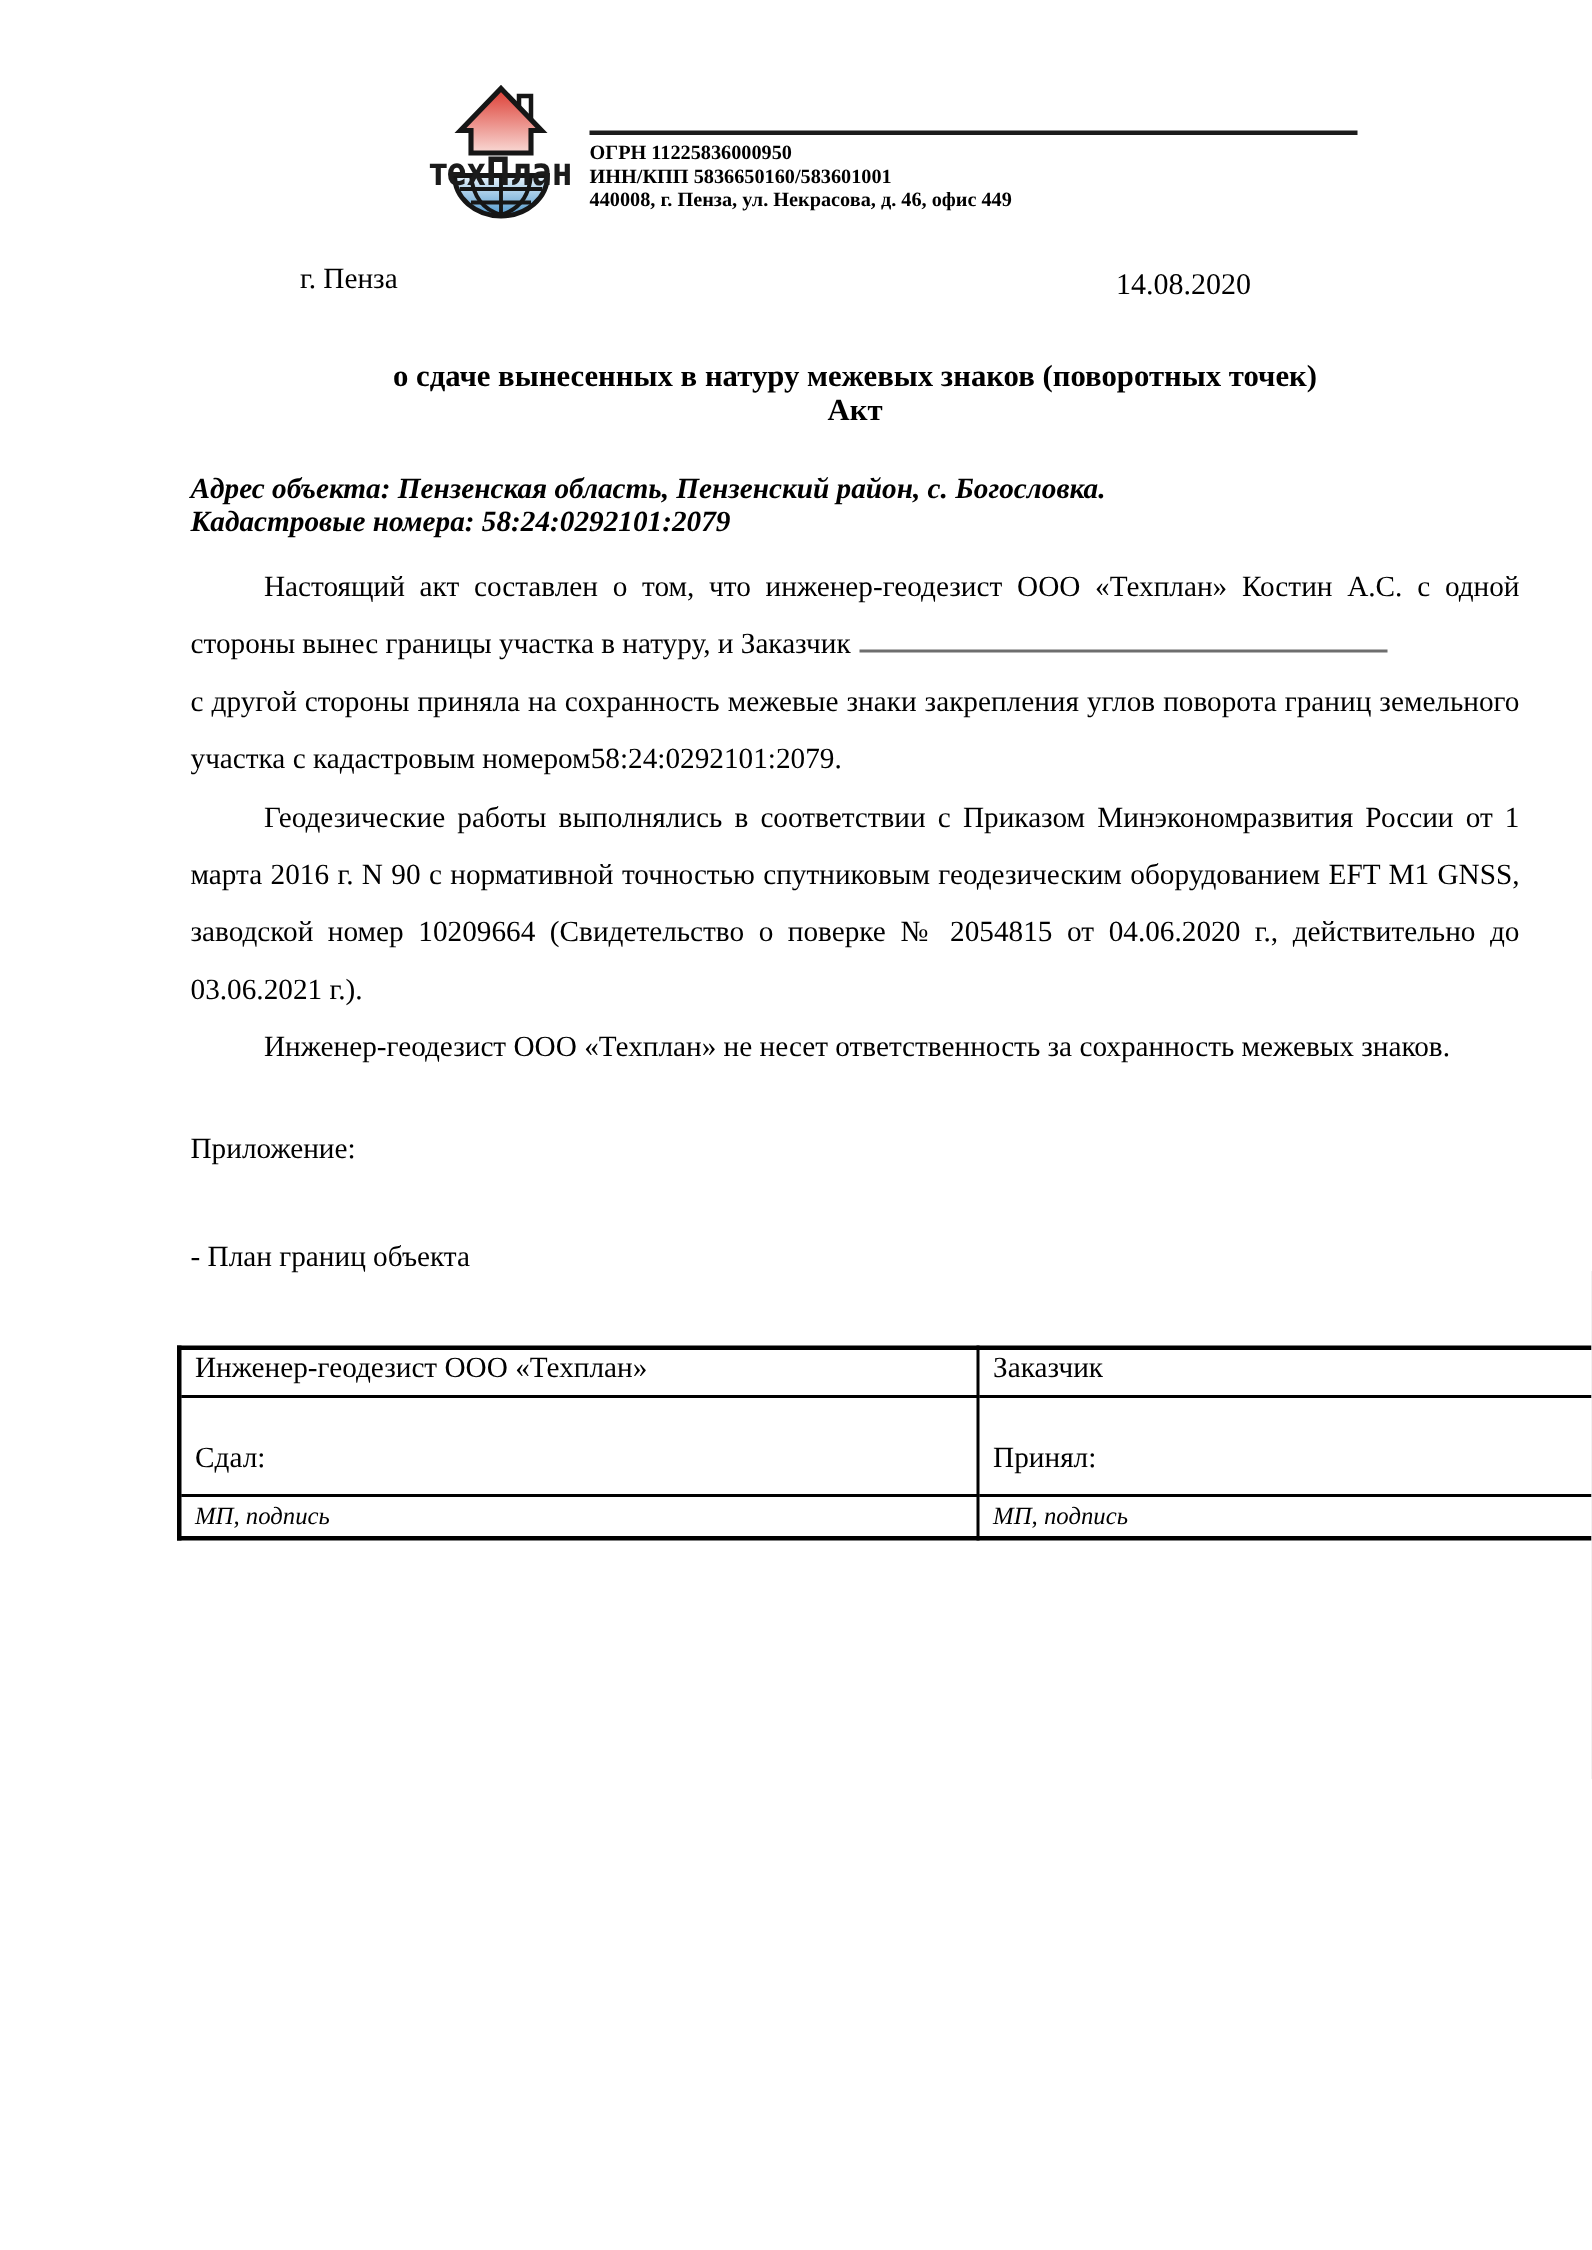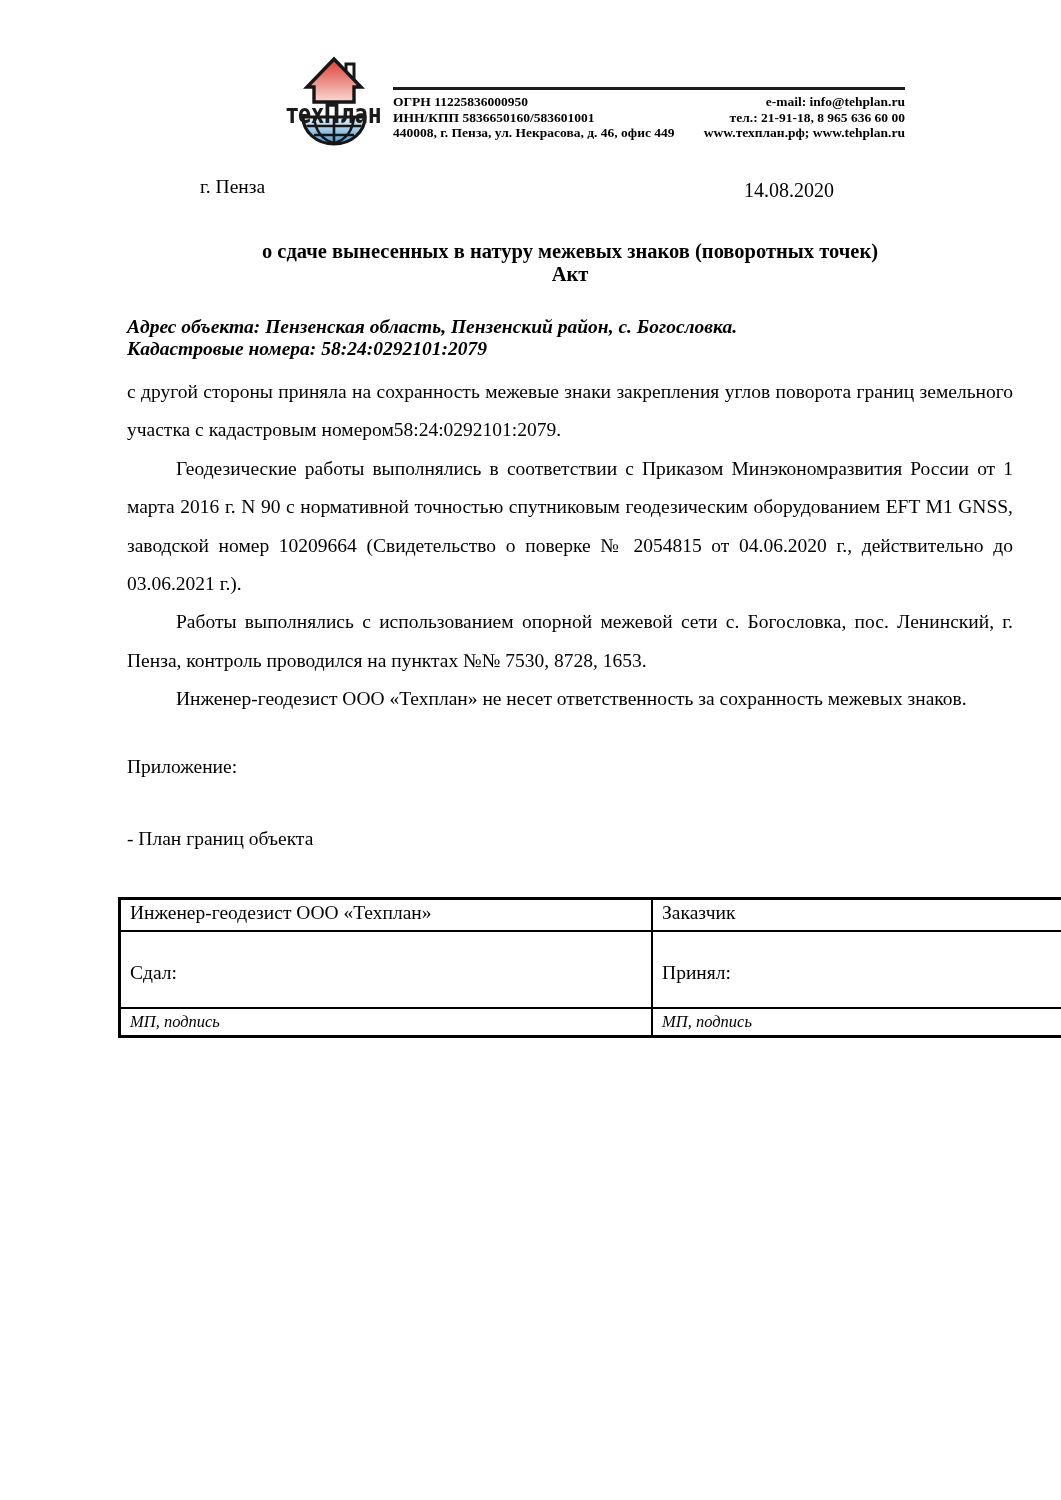--- a/index.html
+++ b/index.html
@@ -57,21 +57,21 @@
 
   
   .sig-table {
     margin-top: 46px; margin-left: -9px; width: 1011px;
     border-collapse: collapse; border: 3px solid #000;
     table-layout: fixed;
   }
   .sig-table td { border: 2px solid #000; padding: 2px 9px; font-size: 19.5px; }
   .sig-table .col-l { width: 50.8%; }
   .sig-table .row-role td { height: 26px; vertical-align: top; }
-  .sig-table .row-action td { height: 50px; vertical-align: bottom; padding-bottom: 23px; }
+  .sig-table .row-action td { height: 50px; vertical-align: bottom; padding-bottom: 12px; }
   .sig-table .row-stamp td {
     height: 22px; text-align: left; vertical-align: middle;
     font-style: italic; font-size: 16.5px;
   }
 </style>
 </head>
 <body>
 
 <div class="page">
 
@@ -107,46 +107,41 @@
   </div>
 
   <div class="header-rule"></div>
 
   <div class="header-info">
     <div class="col-left">
       <div>ОГРН 11225836000950</div>
       <div>ИНН/КПП 5836650160/583601001</div>
       <div>440008, г. Пенза, ул. Некрасова, д. 46, офис 449</div>
     </div>
-    <div class="col-right">
-      <div>e-mail: info@tehplan.ru</div>
-      <div>тел.: 21-91-18, 8 965 636 60 00</div>
-      <div>www.техплан.рф; www.tehplan.ru</div>
-    </div>
   </div>
 
   <div class="city-label">г. Пенза</div>
   <div class="date-label">14.08.2020</div>
 
   <div class="body-block">
 
     <div class="doc-title">
       <div>о сдаче вынесенных в натуру межевых знаков (поворотных точек)</div>
       <div>Акт</div>
     </div>
 
     <div class="object-block">
       <div>Адрес объекта: Пензенская область, Пензенский район, с. Богословка.</div>
       <div>Кадастровые номера: 58:24:0292101:2079</div>
     </div>
 
     <div class="paragraphs">
+      <p><span>Настоящий акт составлен о том, что инженер-геодезист ООО «Техплан» Костин А.С. с одной стороны вынес границы участка в натуру, и Заказчик</span><span class="blank-line"></span></p>
       <p class="no-indent">с другой стороны приняла на сохранность межевые знаки закрепления углов поворота границ земельного участка с кадастровым номером58:24:0292101:2079.</p>
       <p>Геодезические работы выполнялись в соответствии с Приказом Минэкономразвития России от 1 марта 2016 г. N 90 с нормативной точностью спутниковым геодезическим оборудованием EFT M1 GNSS, заводской номер 10209664 (Свидетельство о поверке № 2054815 от 04.06.2020 г., действительно до 03.06.2021 г.).</p>
-      <p>Работы выполнялись с использованием опорной межевой сети с. Богословка, пос. Ленинский, г. Пенза, контроль проводился на пунктах №№ 7530, 8728, 1653.</p>
       <p>Инженер-геодезист ООО «Техплан» не несет ответственность за сохранность межевых знаков.</p>
     </div>
 
     <div class="attachment-label">Приложение:</div>
     <div class="attachment-item">- План границ объекта</div>
 
     <table class="sig-table">
       <tbody>
         <tr class="row-role">
           <td class="col-l">Инженер-геодезист ООО «Техплан»</td>

